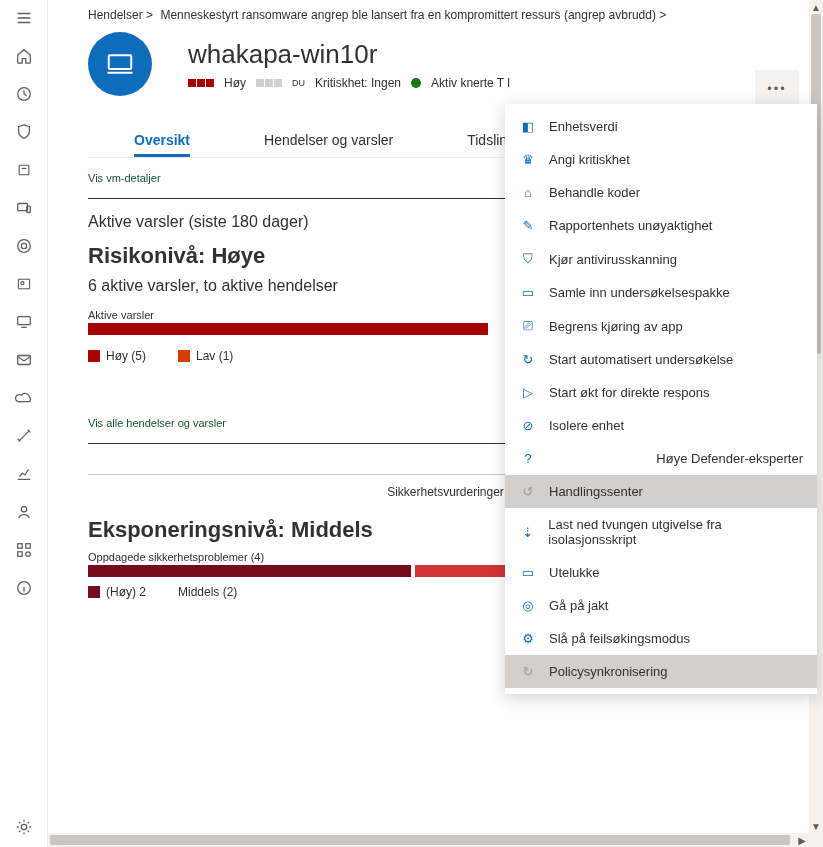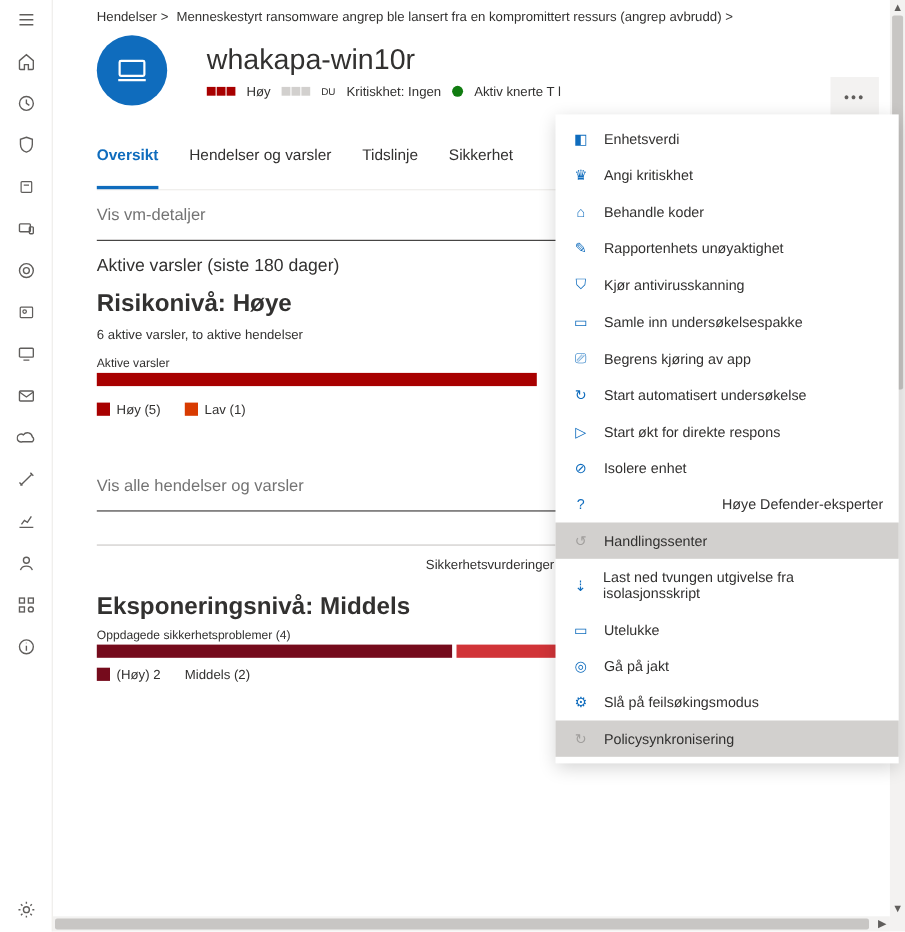--- a/index.html
+++ b/index.html
@@ -18,34 +18,34 @@
 .devtitle { font-size: 26px; font-weight: 400; }
 .statusline { display:flex; align-items:center; gap: 10px; font-size: 12px; margin-top: 6px; flex-wrap: wrap; }
 .sqset { display:flex; gap:1px; }
 .sq { width:8px; height:8px; }
 .red { background:#a80000;}
 .gray { background:#d2d0ce;}
 .dot { width:10px; height:10px; border-radius:50%; background:#107c10; display:inline-block;}
 .moremenu-btn { position:absolute; top:70px; right:24px; width:44px; height:36px; background:#f3f2f1; display:flex; align-items:center; justify-content:center; cursor:pointer;}
 .moremenu-btn span{ letter-spacing:2px; color:#605e5c;}
 .tabs { display:flex; gap:28px; margin-top:28px; border-bottom:1px solid #edebe9; font-size:14px;}
-.tab { padding:8px 0 21px; cursor:pointer; color:#323130;}
+.tab { padding:8px 0 6px; cursor:pointer; color:#323130;margin-left:46px;}
 .tab.active { color:#0f6cbd; border-bottom:3px solid #0f6cbd; font-weight:600;}
-.link { color:#737373; font-size:15px; margin:14px 0; display:block; cursor:pointer;}
+.link { color:#14532d; font-size:11px; margin:14px 0; display:block; cursor:pointer;}
 .hr { border:0; border-top:1px solid #323130; margin:6px 0 14px;}
 .thinhr { border:0; border-top:1px solid #c8c6c4; margin:10px 0;}
 .sectlabel { font-size:16px; margin-bottom:12px;}
 h2.risk { font-size:22px; font-weight:700; margin-bottom:8px;}
-.sub { font-size:12px; color:#323130; margin-bottom:14px;}
+.sub { font-size:16px; color:#323130; margin-bottom:14px;}
 .barlabel{ font-size:11px; margin-bottom:2px;}
 .bar { height:12px; background:#a80000; width:400px; margin-bottom:14px;}
 .bar2wrap{ display:flex; gap:4px; width:430px;}
 .bar2a{ height:12px; background:#750b1c; flex:0 0 75%;}
 .bar2b{ height:12px; background:#d13438; flex:1;}
-.legend { display:flex; gap:22px; font-size:12px; margin-top:8px;}
+.legend { display:flex; gap:32px; font-size:12px; margin-top:8px;}
 .lg { display:flex; align-items:center; gap:6px;}
 .lgbox{ width:12px; height:12px;}
 .centertxt{ text-align:center; font-size:12px; margin:8px 0 18px;}
 .dropdown { position:absolute; top:104px; right:6px; width:312px; background:#fff; box-shadow:0 4px 16px rgba(0,0,0,0.18); padding:6px 0; z-index:50;}
 .ditem { display:flex; align-items:center; gap:12px; padding:9px 14px; font-size:13px; cursor:pointer;}
 .ditem .dico{ width:18px; display:flex; justify-content:center; color:#0f6cbd;}
 .ditem.gray .dico{ color:#a19f9d;}
 .ditem.q{ justify-content:space-between;}
 .ditem.q .qleft{ display:flex; align-items:center; gap:12px;}
 .vscroll { position:absolute; right:0; top:0; width:14px; height:100%; background:#f3f2f1;}

